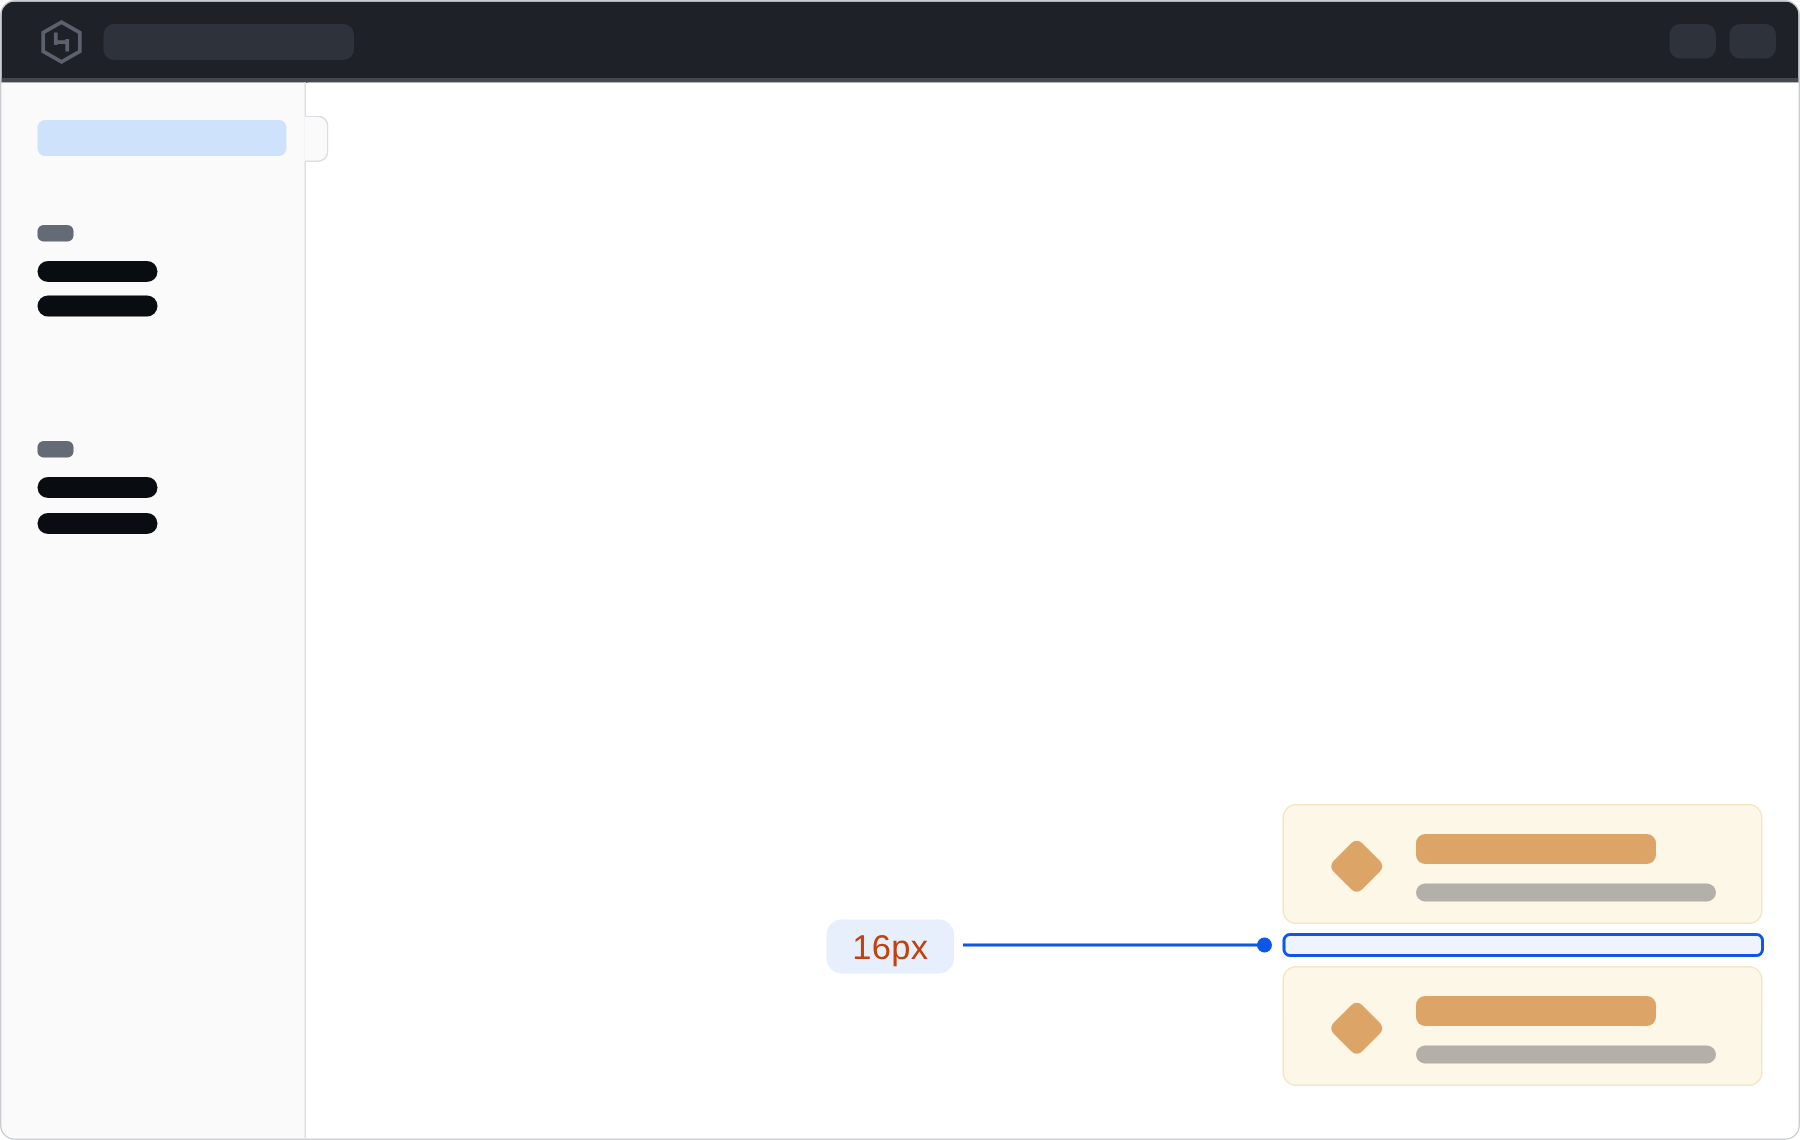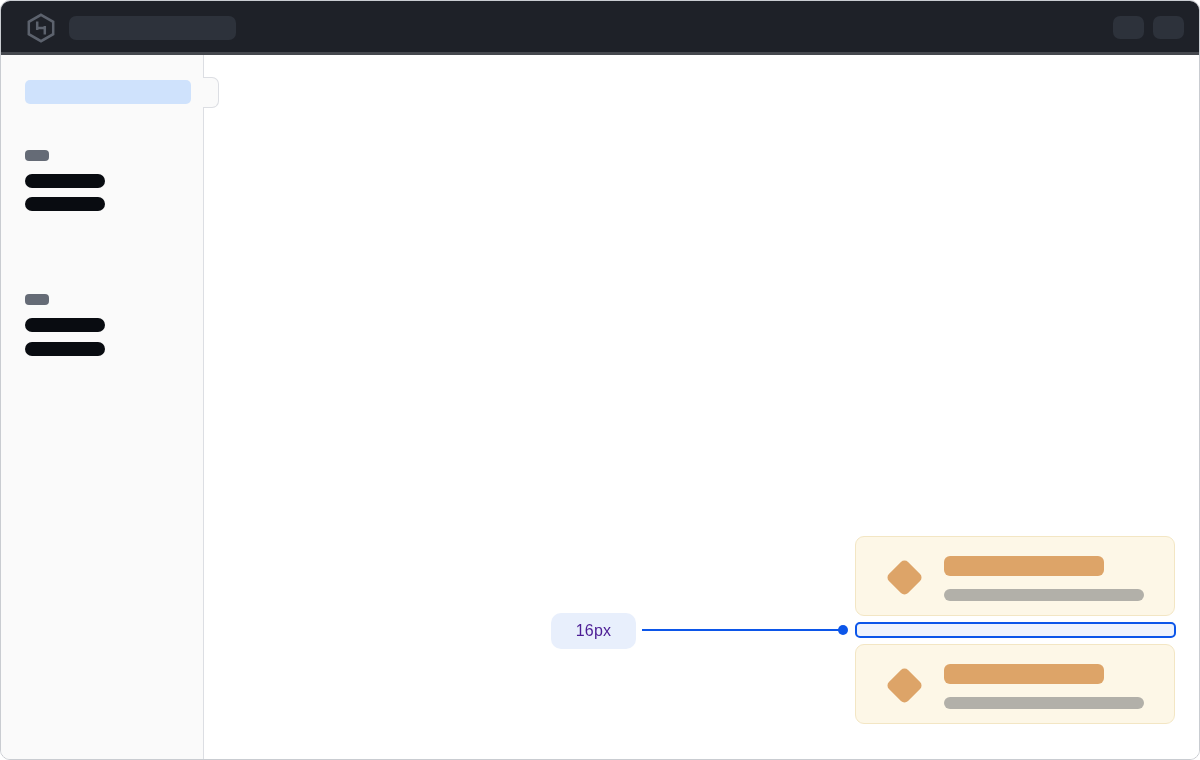--- a/index.html
+++ b/index.html
@@ -83,21 +83,21 @@
   .gap-highlight {
     position: absolute; left: 854px; top: 621px; width: 321px; height: 16px;
     background: #eef3fd;
     border: 2px solid #0c56e9;
     border-radius: 5px;
     z-index: 2;
   }
   .anno-pill {
     position: absolute; left: 550px; top: 612px; width: 85px; height: 36px;
     background: #e8effc; border-radius: 10px;
-    color: #4c1d95; font-size: 16px; font-weight: 500;
+    color: #c2410c; font-size: 23px; font-weight: 500;
     display: flex; align-items: center; justify-content: center;
     letter-spacing: 0.2px;
   }
   .anno-line {
     position: absolute; left: 641px; top: 628px; width: 197px; height: 2px;
     background: #0c56e9;
   }
   .anno-dot {
     position: absolute; left: 837px; top: 624px; width: 10px; height: 10px;
     background: #0c56e9; border-radius: 50%;

